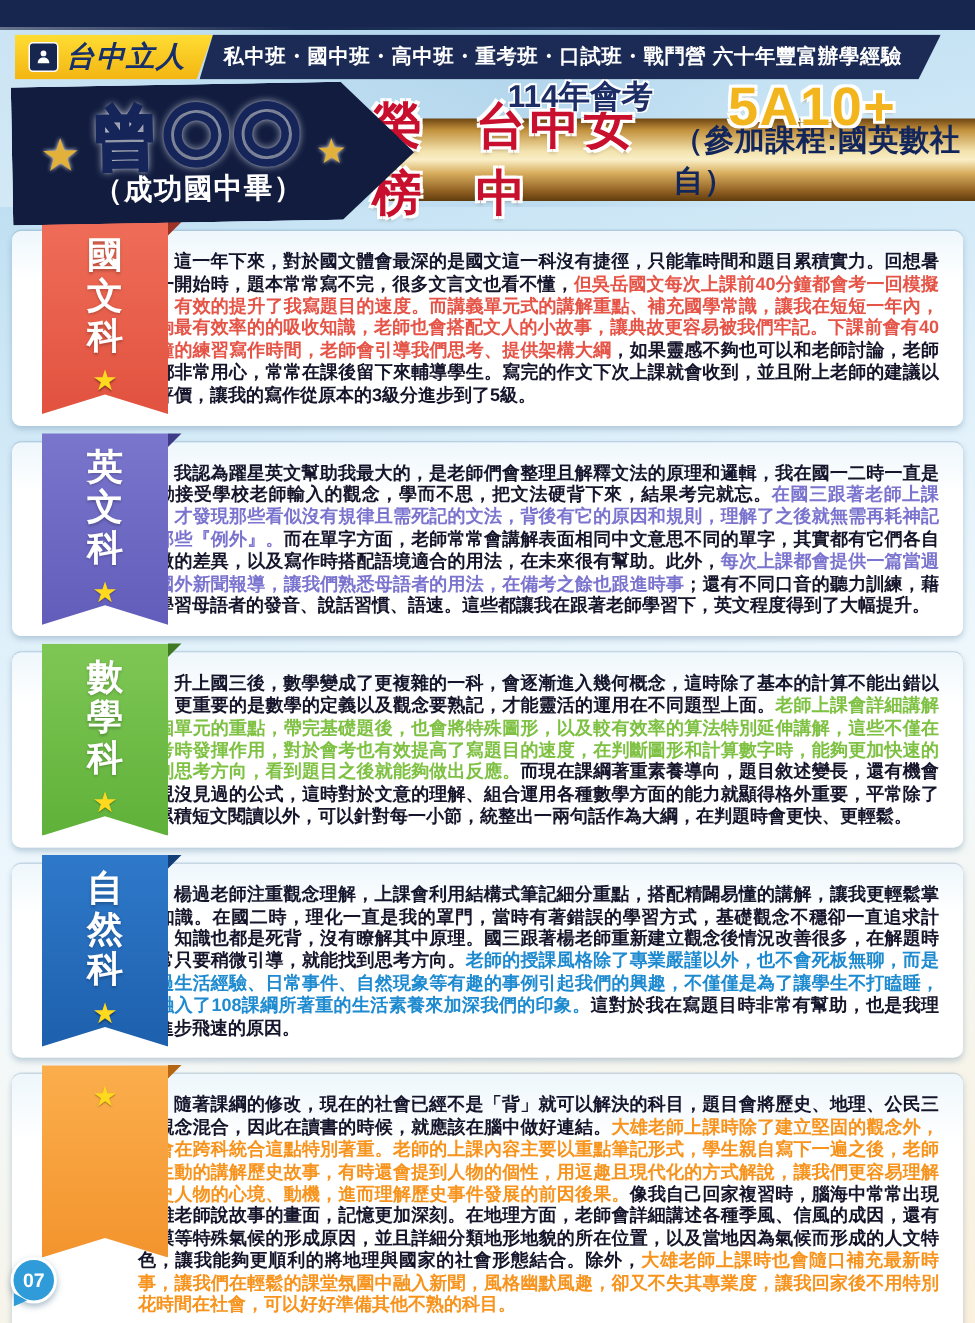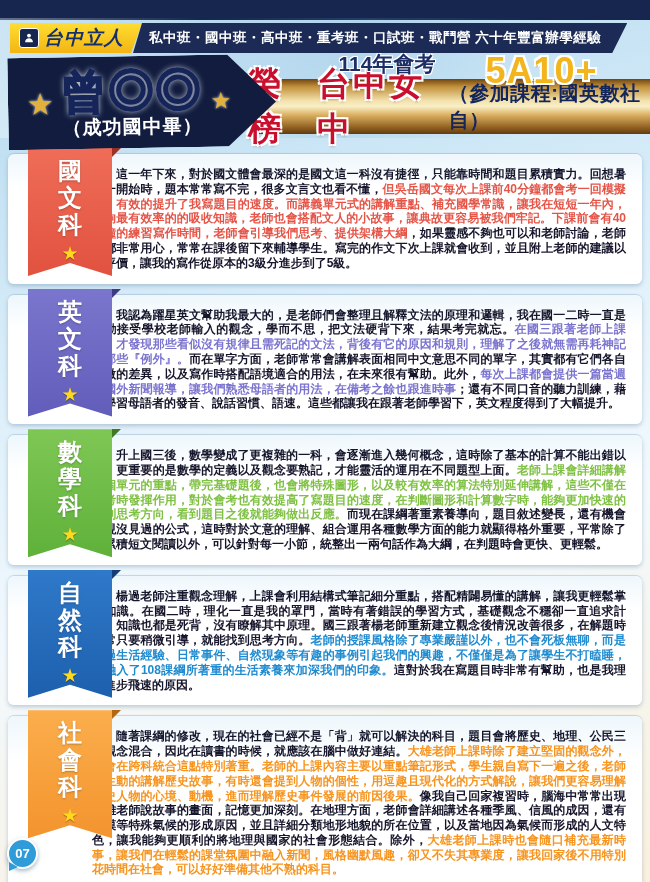--- a/index.html
+++ b/index.html
@@ -150,21 +150,20 @@
         <div class="ribbon-star">★</div>
       </div>
       <p class="txt">
         <span>楊過老師注重觀念理解，上課會利用結構式筆記細分重點，搭配精闢易懂的講解，讓我更輕鬆掌握知識。在國二時，理化一直是我的罩門，當時有著錯誤的學習方式，基礎觀念不穩卻一直追求計算，知識也都是死背，沒有瞭解其中原理。國三跟著楊老師重新建立觀念後情況改善很多，在解題時經常只要稍微引導，就能找到思考方向。</span><span class="hl-blue">老師的授課風格除了專業嚴謹以外，也不會死板無聊，而是透過生活經驗、日常事件、自然現象等有趣的事例引起我們的興趣，不僅僅是為了讓學生不打瞌睡，更融入了108課綱所著重的生活素養來加深我們的印象。</span><span>這對於我在寫題目時非常有幫助，也是我理化進步飛速的原因。</span>
       </p>
     </div>
 
     <div class="section s4">
       <div class="fold"></div>
       <div class="ribbon">
-        <div class="ribbon-label">社會科</div>
         <div class="ribbon-star">★</div>
       </div>
       <p class="txt">
         <span>隨著課綱的修改，現在的社會已經不是「背」就可以解決的科目，題目會將歷史、地理、公民三科觀念混合，因此在讀書的時候，就應該在腦中做好連結。</span><span class="hl-orange">大雄老師上課時除了建立堅固的觀念外，也會在跨科統合這點特別著重。老師的上課內容主要以重點筆記形式，學生親自寫下一遍之後，老師會生動的講解歷史故事，有時還會提到人物的個性，用逗趣且現代化的方式解說，讓我們更容易理解歷史人物的心境、動機，進而理解歷史事件發展的前因後果。</span><span>像我自己回家複習時，腦海中常常出現大雄老師說故事的畫面，記憶更加深刻。在地理方面，老師會詳細講述各種季風、信風的成因，還有沙漠等特殊氣候的形成原因，並且詳細分類地形地貌的所在位置，以及當地因為氣候而形成的人文特色，讓我能夠更順利的將地理與國家的社會形態結合。除外，</span><span class="hl-orange">大雄老師上課時也會隨口補充最新時事，讓我們在輕鬆的課堂氛圍中融入新聞，風格幽默風趣，卻又不失其專業度，讓我回家後不用特別花時間在社會，可以好好準備其他不熟的科目。</span>
       </p>
     </div>
 
   </div>
 
   <div class="pagenum">

